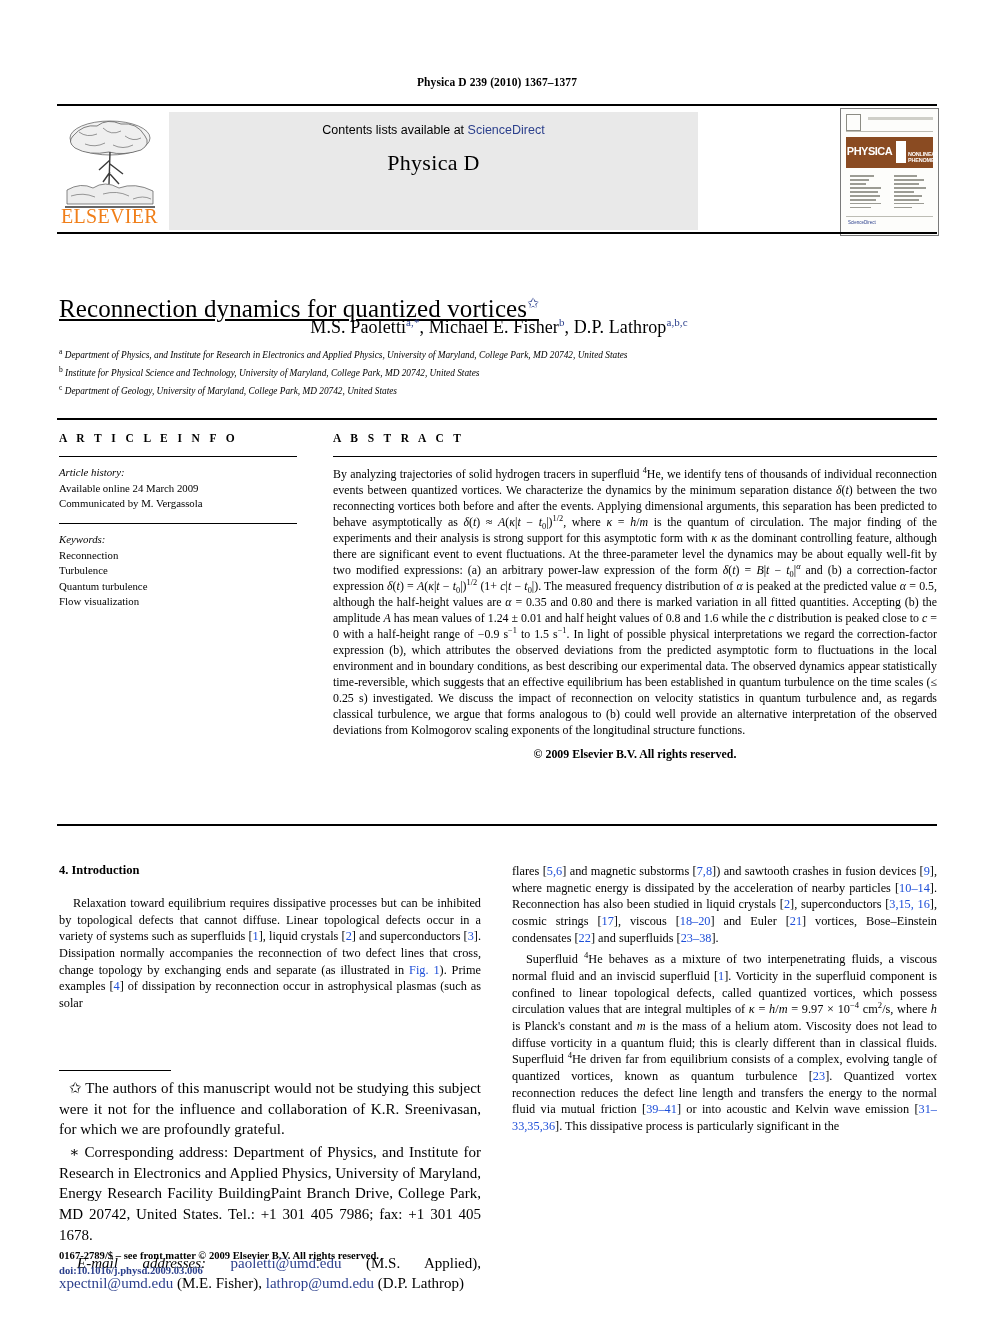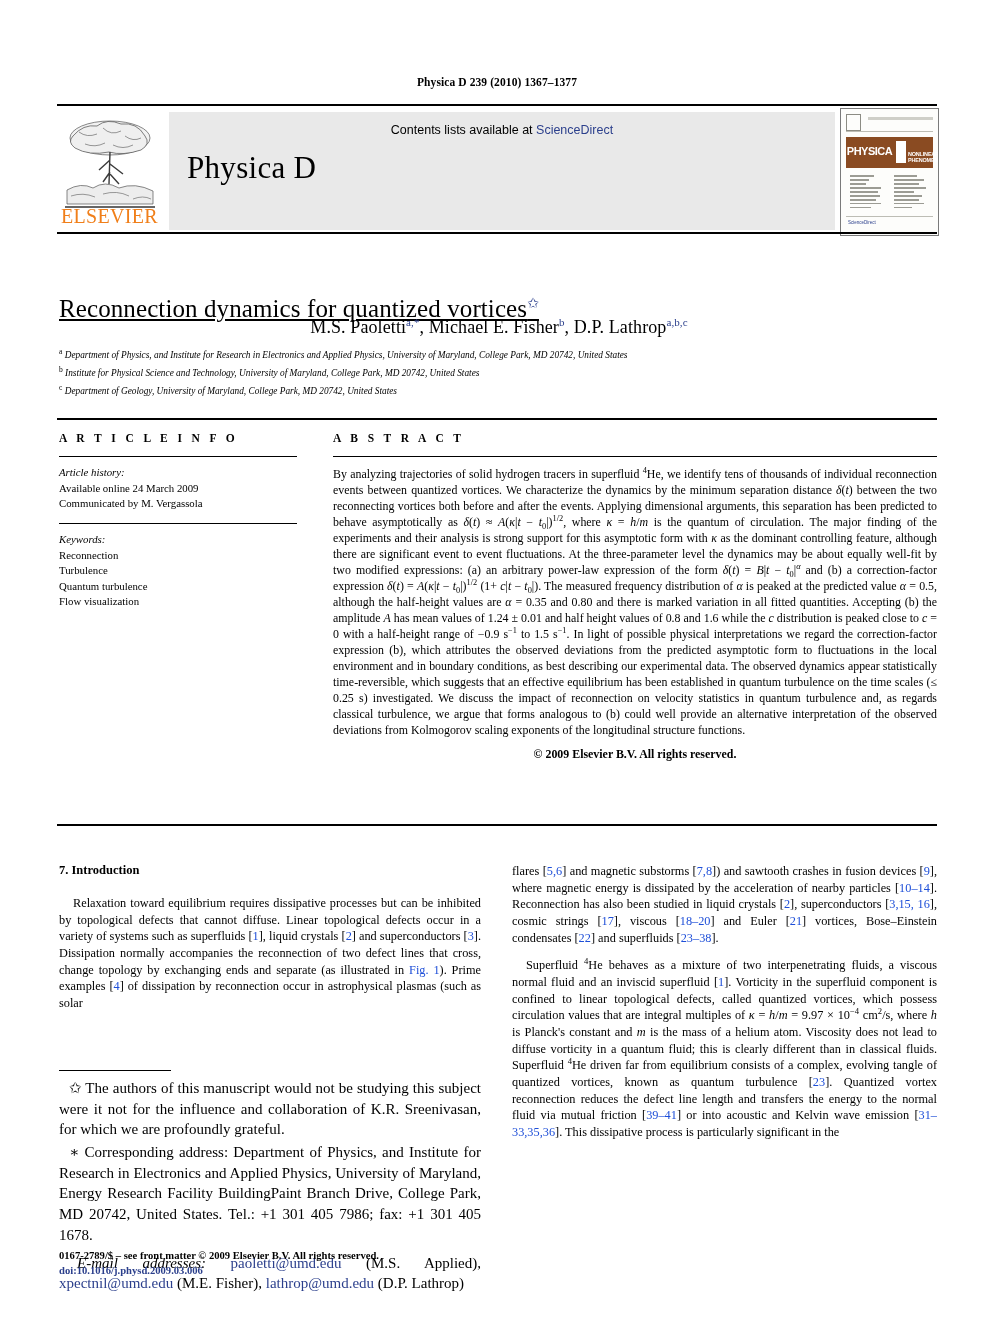--- a/index.html
+++ b/index.html
@@ -55,43 +55,42 @@
     text-align: center;
     font-family: "Liberation Serif", serif;
     font-size: 20px;
     letter-spacing: 0.3px;
     color: #F07F1A;
     font-weight: normal;
   }
   .banner {
     position: absolute;
     left: 112px; top: 6px;
-    width: 666px;
+    width: 529px;
     height: 118px;
     background: #e9e9e9;
   }
   .banner-top {
     position: absolute;
     left: 0; top: 11px;
     width: 100%;
     text-align: center;
     font-family: "Liberation Sans", sans-serif;
     font-size: 12.5px;
     color: #000;
   }
   .sd-link { color: #2b3f8c; }
   .banner-title {
     position: absolute;
     left: 0; top: 38px;
     width: 100%;
-    text-align: left;
+    text-align: center;
     font-family: "Liberation Serif", serif;
-    font-size: 31px;
+    font-size: 22px;
     letter-spacing: 0.3px;
-    padding-left: 18px;
   }
   .banner-bottom {
     position: absolute;
     left: 0; bottom: 10px;
     width: 100%;
     text-align: center;
     font-family: "Liberation Sans", sans-serif;
     font-size: 12px;
   }
   .hp-link { color: #2b3f8c; }
@@ -274,21 +273,21 @@
     margin-bottom: 17px;
   }
   .para {
     font-size: 12.3px;
     line-height: 1.355;
     text-align: justify;
     text-justify: inter-word;
     text-indent: 14px;
     margin: 0;
   }
-  .para + .para { margin-top: 11px; }
+  .para + .para { margin-top: 5px; }
   .ref { color: #1d4ed8; }
 
   
   .fn-rule {
     position: absolute;
     left: 59px; top: 1070px;
     width: 112px;
     border-top: 1.3px solid #000;
   }
   .footnotes {
@@ -448,21 +447,21 @@
       quantum turbulence and, as regards classical turbulence, we argue that forms analogous to (b) could well
       provide an alternative interpretation of the observed deviations from Kolmogorov scaling exponents of
       the longitudinal structure functions.
     </div>
     <div class="copyright">© 2009 Elsevier B.V. All rights reserved.</div>
   </div>
 
   <div class="rule-abs-end"></div>
 
   <div class="col-left">
-    <div class="sec-head">7. Introduction</div>
+    <div class="sec-head">4. Introduction</div>
     <p class="para">
       Relaxation toward equilibrium requires dissipative processes
       but can be inhibited by topological defects that cannot diffuse.
       Linear topological defects occur in a variety of systems such
       as superfluids [<span class="ref">1</span>], liquid crystals [<span class="ref">2</span>] and superconductors [<span class="ref">3</span>].
       Dissipation normally accompanies the reconnection of two defect
       lines that cross, change topology by exchanging ends and separate
       (as illustrated in <span class="ref">Fig. 1</span>). Prime examples [<span class="ref">4</span>] of dissipation
       by reconnection occur in astrophysical plasmas (such as solar
     </p>

